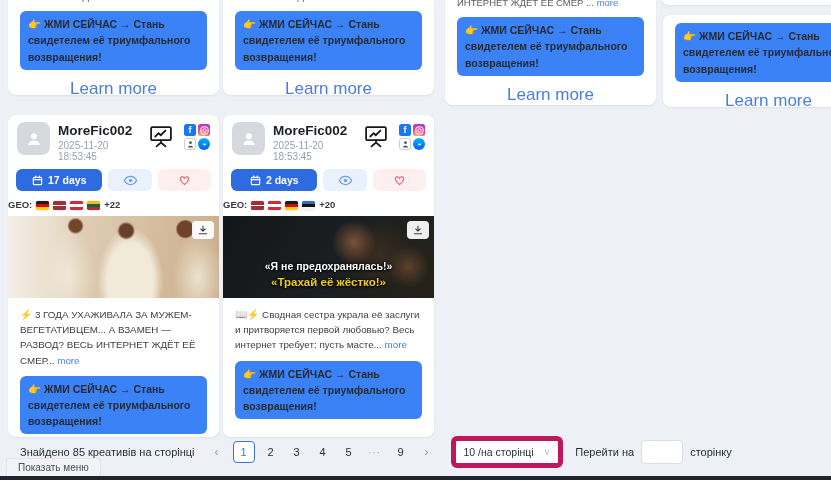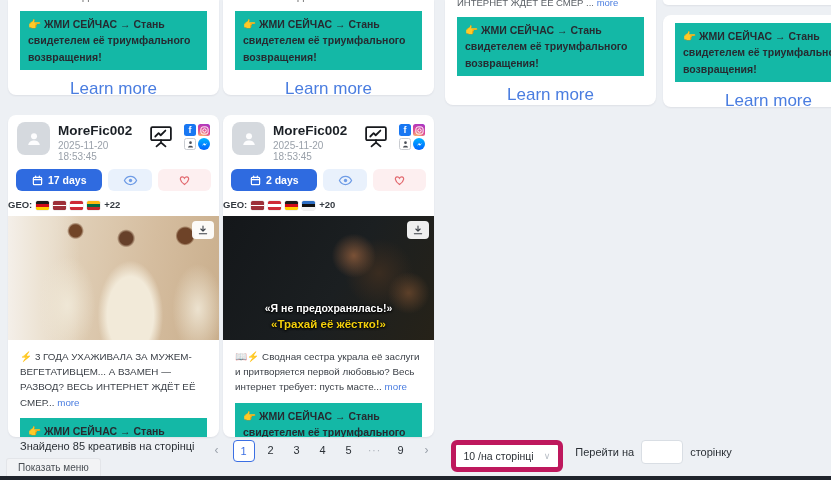--- a/index.html
+++ b/index.html
@@ -10,21 +10,21 @@
   .card{background:#fff;border-radius:8px;box-shadow:0 1px 2px rgba(25,35,60,.07);overflow:hidden}
   .top-a{height:95px;border-radius:0 0 8px 8px;display:flex;flex-direction:column}
   .top-b{height:105px;border-radius:0 0 8px 8px;display:flex;flex-direction:column}
   .top-c{margin-top:10px;height:92px;display:flex;flex-direction:column}
   .prev-sliver{height:5px;background:#fff;border-radius:0 0 8px 8px;box-shadow:0 1px 2px rgba(25,35,60,.07)}
   .clip-a{height:3px;overflow:hidden;flex:none}
   .clip-a .clip-in{display:block;transform:translateY(-9px);font-size:9.5px;color:#666;padding:0 12px;white-space:nowrap}
   .clip-b{height:9px;overflow:hidden;flex:none}
   .clip-b .clip-in{display:block;transform:translateY(-3px);font-size:9.5px;color:#5b6066;padding:0 12px;white-space:nowrap}
   .clip-in a{color:#4a7de0;text-decoration:none}
-  .cta-box{margin:8px 12px 0;background:#14b8a6;border-radius:0;padding:5px 8px;font-size:10.5px;font-weight:bold;line-height:1.55;color:#262b31}
+  .cta-box{margin:8px 12px 0;background:#3b82f6;border-radius:6px;padding:5px 8px;font-size:10.5px;font-weight:bold;line-height:1.55;color:#262b31}
   .learn{display:block;text-align:center;color:#4a7de0;font-size:17px;margin:9px 0 4px;text-decoration:none}
   .url-row{display:flex;align-items:center;gap:6px;padding:6px 10px 10px;margin-top:auto}
   
   .creative{margin-top:20px;height:322px;display:flex;flex-direction:column}
   .c-head{display:flex;align-items:flex-start;padding:7px 9px 0;gap:8px}
   .avatar{width:33px;height:33px;border-radius:8px;background:#d5d9de;display:flex;align-items:center;justify-content:center;flex:none}
   .c-id{flex:1;min-width:0;padding-top:1px}
   .c-name{font-size:13.5px;font-weight:bold;color:#1b2026}
   .c-date{font-size:10px;color:#9aa1aa;margin-top:2px}
   .c-icons{display:flex;align-items:flex-start;gap:10px;padding-top:2px}
@@ -39,21 +39,21 @@
   .b-days{flex:1.9;background:#2f6be0;color:#fff;font-size:10.5px;font-weight:bold;font-family:"Liberation Sans",sans-serif}
   .b-eye{flex:.8;background:#e9f1fc}
   .b-heart{flex:1.05;background:#fdeff0}
   .geo{display:flex;align-items:flex-end;gap:4px;padding:8px 0 6px;font-size:9.5px;font-weight:bold;color:#343a41}
   .flag{width:13px;height:9px;border-radius:1.5px;box-shadow:0 0 0 .5px rgba(0,0,0,.12);flex:none}
   [data-country="germany"]{background:linear-gradient(#1a1a1a 33%,#d00c19 33% 66%,#ffce00 66%)}
   [data-country="latvia"]{background:linear-gradient(#9e3039 40%,#fff 40% 60%,#9e3039 60%)}
   [data-country="austria"]{background:linear-gradient(#ce2b37 33%,#fff 33% 66%,#ce2b37 66%)}
   [data-country="lithuania"]{background:linear-gradient(#fdb913 33%,#006a44 33% 66%,#c1272d 66%)}
   [data-country="estonia"]{background:linear-gradient(#2e6fc4 33%,#111 33% 66%,#f4f4f4 66%)}
-  .thumb{height:124px;position:relative;flex:none}
+  .thumb{height:82px;position:relative;flex:none}
   .thumb-1{background:
     radial-gradient(circle 14px at 84% 16%,#6e4328 0%,#6e4328 55%,transparent 70%),
     radial-gradient(circle 13px at 56% 18%,#66402a 0%,#66402a 50%,transparent 70%),
     radial-gradient(circle 12px at 32% 12%,#714528 0%,#714528 50%,transparent 70%),
     radial-gradient(ellipse 42px 70px at 58% 80%,#f2ead9 0%,#f2ead9 55%,transparent 78%),
     radial-gradient(ellipse 34px 60px at 90% 75%,#ece2cf 0%,transparent 75%),
     radial-gradient(ellipse 38px 65px at 28% 72%,#efe7d6 0%,transparent 75%),
     linear-gradient(90deg,#f4efe9 0%,#ece2d2 16%,transparent 34%),
     linear-gradient(100deg,#e9e0d4 0%,#e0cfb7 30%,#d5bd9f 65%,#c9ae8c 100%)}
   .thumb-2{background:
@@ -61,21 +61,21 @@
     radial-gradient(circle 30px at 88% 62%,#5d4029 0%,transparent 70%),
     radial-gradient(circle 48px at 74% 46%,#3a2c20 0%,transparent 72%),
     linear-gradient(120deg,#14171a 0%,#1b1f21 55%,#262218 100%)}
   .cap{position:absolute;left:0;right:0;bottom:7px;text-align:center;line-height:1.45}
   .cap1{color:#fff;font-size:10.5px;font-weight:bold;text-shadow:0 1px 2px #000,0 0 3px #000}
   .cap2{color:#f3cf0c;font-size:11.5px;font-weight:bold;text-shadow:0 1px 2px #000,0 0 3px #000}
   .dl{position:absolute;top:5px;right:5px;width:22px;height:18px;background:rgba(255,255,255,.93);border:none;border-radius:4px;display:flex;align-items:center;justify-content:center;cursor:pointer}
   .ad-text{padding:9px 12px 0;font-size:9.8px;line-height:1.55;color:#3c4148}
   .ad-text .more{color:#4a7de0;text-decoration:none}
   
-  .pagebar{position:absolute;left:20px;right:0;top:440px;height:24px;display:flex;align-items:flex-start;gap:6px;font-size:11px;color:#2b3036}
+  .pagebar{position:absolute;left:20px;right:0;top:440px;height:24px;display:flex;align-items:center;gap:6px;font-size:11px;color:#2b3036}
   .found{margin-right:6px}
   .pg{min-width:20px;height:20px;display:flex;align-items:center;justify-content:center;font-size:11px;color:#2b3036;cursor:pointer;border-radius:4px}
   .pg.nav{color:#9aa1aa;font-size:12px}
   .pg.active{border:1px solid #3b6fe3;color:#3b6fe3;background:#fff}
   .dots{color:#aab0b8;font-size:10px;letter-spacing:1px}
   .per-page{height:22px;border:5px solid #be185d;border-radius:6px;background:#fff;display:flex;align-items:center;gap:10px;padding:0 8px;font-size:10.5px;color:#2b3036;margin-left:8px;cursor:pointer}
   .chev{color:#b7bdc5;font-size:9px}
   .goto{display:flex;align-items:center;gap:7px;margin-left:6px}
   .goto-in{width:36px;height:20px;border:1px solid #d9dee4;border-radius:4px;background:#fff;outline:none}
   .menu-tab{position:absolute;left:6px;bottom:4px;background:#f2f3f5;border:1px solid #e3e5e9;border-bottom:none;border-radius:3px 3px 0 0;padding:3px 11px;font-size:10px;color:#4a4f55;cursor:pointer}

